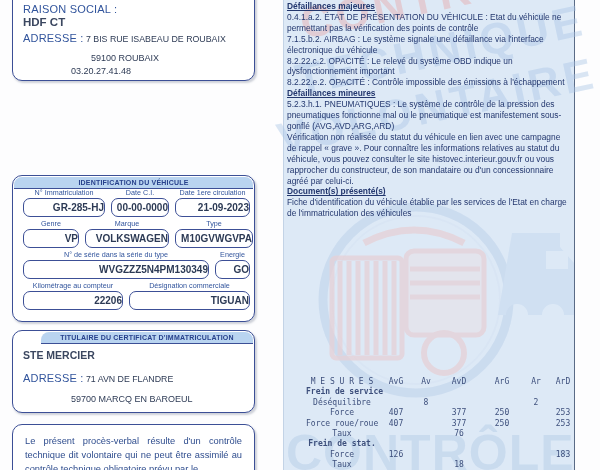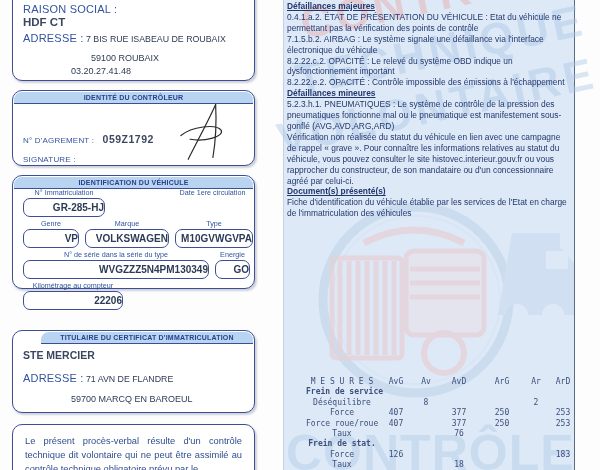--- a/index.html
+++ b/index.html
@@ -50,21 +50,21 @@
   .b1-city{margin-top:9px;margin-left:48px;font-size:9px;padding-left:20px;}
   .b1-tel{margin-top:3px;margin-left:48px;font-size:9px;}
 
   .box-ctrl{top:90px;height:76px;}
   .ctrl-row1{position:absolute;left:10px;top:38px;}
   .ctrl-row2{position:absolute;left:10px;top:57px;}
   .ctrl-row1 .lab,.ctrl-row2 .lab{font-size:8px;}
   .agrement-val{font-size:10.5px;font-weight:600;letter-spacing:.5px;color:#3b4760;margin-left:4px;}
   .sig{position:absolute;right:26px;top:8px;}
 
-  .box-veh{top:175px;height:114px;}
+  .box-veh{top:175px;height:147px;}
   .field{position:absolute;}
   .f-label{font-size:7.2px;color:#31549c;text-align:center;white-space:nowrap;margin-bottom:1px;}
   .f-value{border:1.5px solid #3c4f96;border-radius:7px;height:17px;line-height:17px;
     text-align:right;font-weight:bold;font-size:10px;color:#2c3a55;background:#fff;overflow:hidden;}
 
   .box-tit{top:330px;height:83px;padding-left:27px;}
   .tit-name{position:absolute;left:10px;top:18px;font-size:10.5px;font-weight:600;color:#3b4760;}
   .tit-addr{position:absolute;left:10px;top:41px;font-size:8.8px;}
   .tit-city{position:absolute;left:58px;top:63px;font-size:9px;}
 
@@ -230,47 +230,35 @@
     <div class="lab">RAISON SOCIAL :</div>
     <div class="b1-name val">HDF CT</div>
     <div class="b1-addr">
       <span class="lab">ADRESSE :</span>
       <span class="val">7 BIS RUE ISABEAU DE ROUBAIX</span>
     </div>
     <div class="b1-city val">59100 ROUBAIX</div>
     <div class="b1-tel val">03.20.27.41.48</div>
   </div>
 
-  <div class="lbox box-ctrl">
-    <div class="box-head">IDENTITÉ DU CONTRÔLEUR</div>
-    <div class="ctrl-row1">
-      <span class="lab">N° D'AGREMENT :</span>
-      <span class="agrement-val">059Z1792</span>
-    </div>
-    <div class="ctrl-row2">
-      <span class="lab">SIGNATURE :</span>
-    </div>
-    <svg class="sig" width="54" height="64" viewBox="0 0 56 70">
-      <g fill="none" stroke="#2a2a2a" stroke-width="1.3" stroke-linecap="round">
-        <path d="M44,6 C38,20 24,46 14,66"></path>
-        <path d="M44,6 C45,24 44,46 41,64"></path>
-        <path d="M6,40 C18,30 44,27 50,34 C54,41 32,47 16,44"></path>
-      </g>
-    </svg>
-  </div>
 
   <div class="lbox box-veh">
     <div class="box-head">IDENTIFICATION DU VÉHICULE</div>
 
     <div class="field" style="left:10px;top:12px;width:82px;">
       <div class="f-label">N° Immatriculation</div>
       <div class="f-value">GR-285-HJ</div>
     </div>
+    <div class="field" style="left:98px;top:12px;width:58px;">
+      <div class="f-label">Date C.I.</div>
+      <div class="f-value">00-00-0000</div>
+    </div>
     <div class="field" style="left:162px;top:12px;width:75px;">
       <div class="f-label">Date 1ere circulation</div>
+      <div class="f-value">21-09-2023</div>
     </div>
 
     <div class="field" style="left:10px;top:43px;width:56px;">
       <div class="f-label">Genre</div>
       <div class="f-value">VP</div>
     </div>
     <div class="field" style="left:72px;top:43px;width:84px;">
       <div class="f-label">Marque</div>
       <div class="f-value">VOLKSWAGEN</div>
     </div>
@@ -284,20 +272,24 @@
       <div class="f-value">WVGZZZ5N4PM130349</div>
     </div>
     <div class="field" style="left:202px;top:74px;width:35px;">
       <div class="f-label">Energie</div>
       <div class="f-value">GO</div>
     </div>
 
     <div class="field" style="left:10px;top:105px;width:100px;">
       <div class="f-label">Kilométrage au compteur</div>
       <div class="f-value">22206</div>
+    </div>
+    <div class="field" style="left:116px;top:105px;width:121px;">
+      <div class="f-label">Désignation commerciale</div>
+      <div class="f-value">TIGUAN</div>
     </div>
   </div>
 
   <div class="lbox box-tit">
     <div class="box-head">TITULAIRE DU CERTIFICAT D'IMMATRICULATION</div>
     <div class="tit-name val">STE MERCIER</div>
     <div class="tit-addr">
       <span class="lab">ADRESSE :</span>
       <span class="val">71 AVN DE FLANDRE</span>
     </div>

